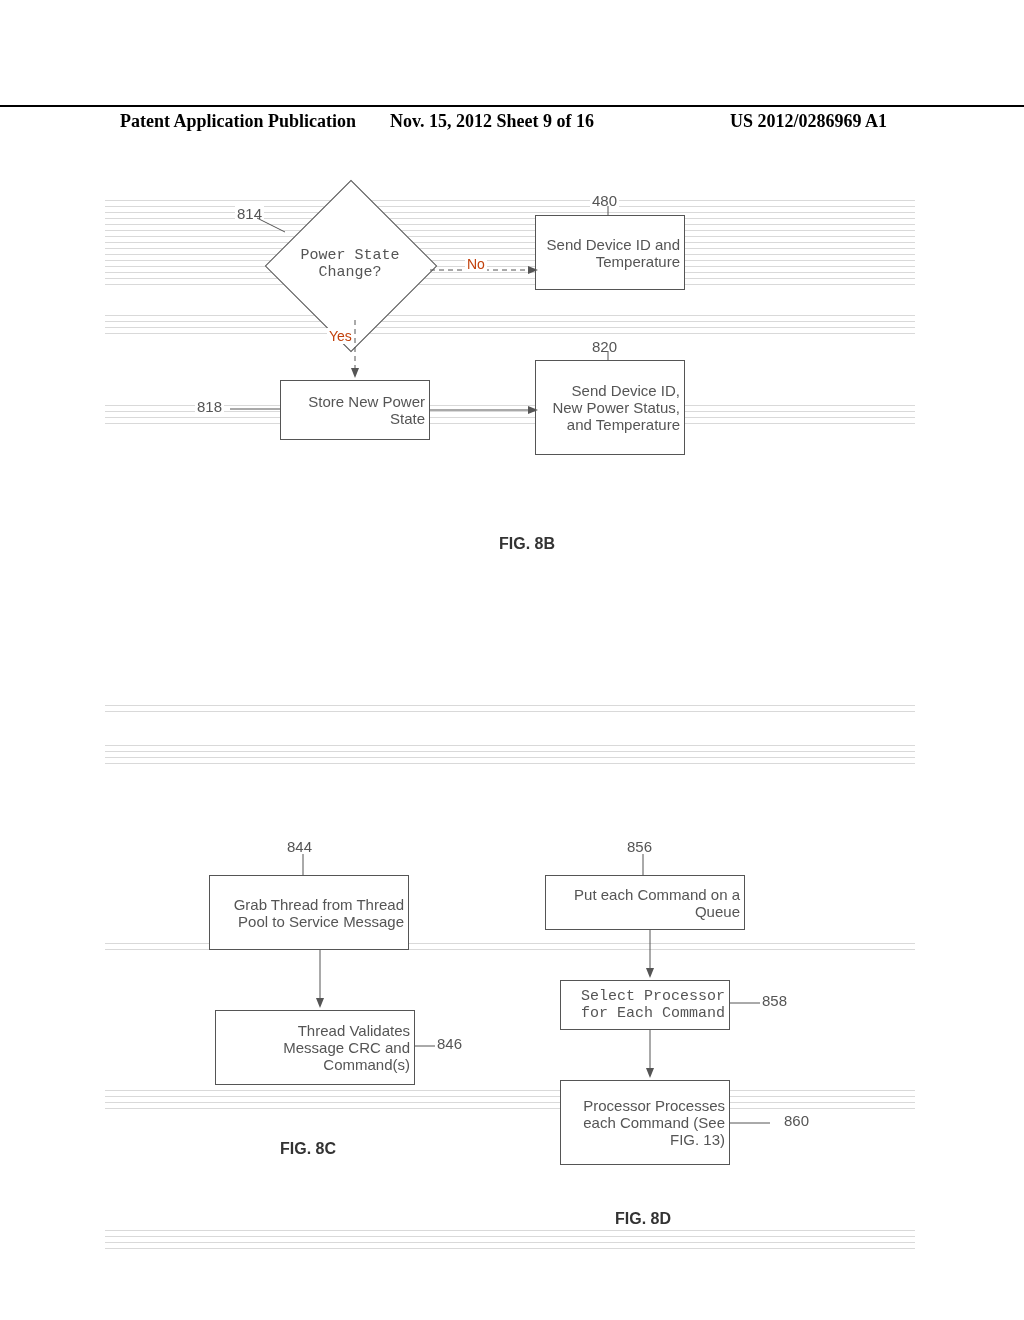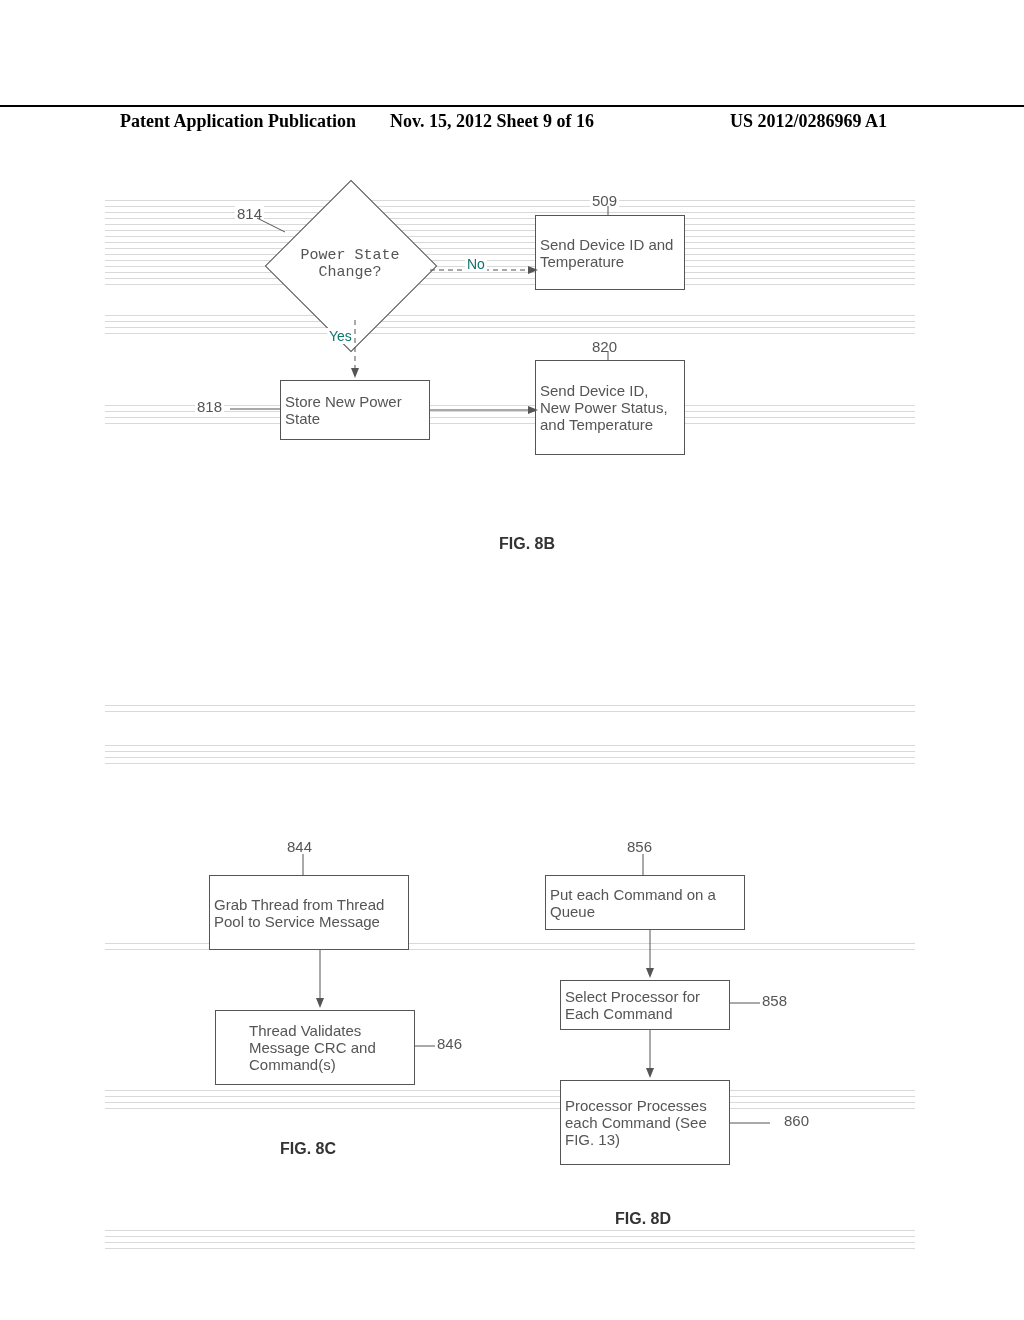--- a/index.html
+++ b/index.html
@@ -37,21 +37,21 @@
       rgba(0,0,0,0.15) 6px
     );
   }
   .box {
     position: absolute;
     background: #fff;
     border: 1px solid #555;
     font-family: Arial, sans-serif;
     font-size: 15px;
     color: #555;
-    text-align: left;
+    text-align: right;
     display: flex;
     align-items: center;
     justify-content: center;
     padding: 4px;
     box-sizing: border-box;
   }
   .diamond-wrap {
     position: absolute;
   }
   .diamond-shape {
@@ -85,21 +85,21 @@
     font-family: Arial, sans-serif;
     font-weight: bold;
     font-size: 16px;
     color: #333;
   }
   svg.connector { position: absolute; overflow: visible; }
   .yesno {
     position: absolute;
     font-family: Arial, sans-serif;
     font-size: 14px;
-    color: #0f766e;
+    color: #c2410c;
     background: #fff;
     padding: 0 2px;
   }
 </style>
 </head>
 <body>
 
 <div class="page-header">
   <span class="hdr-left">Patent Application Publication</span>
   <span class="hdr-mid">Nov. 15, 2012  Sheet 9 of 16</span>
@@ -118,21 +118,21 @@
 <div class="diamond-wrap" style="top:215px; left:270px; width:160px; height:120px;">
   <div class="diamond-shape"></div>
   <div class="diamond-text">Power State Change?</div>
 </div>
 <div class="label" style="top:205px; left:235px;">814</div>
 <svg class="connector" style="top:218px; left:257px;" width="30" height="20">
   <line x1="0" y1="0" x2="28" y2="14" stroke="#555" stroke-width="1"></line>
 </svg>
 
 <div class="box" style="top:215px; left:535px; width:150px; height:75px;">Send Device ID and Temperature</div>
-<div class="label" style="top:192px; left:590px;">509</div>
+<div class="label" style="top:192px; left:590px;">480</div>
 <svg class="connector" style="top:206px; left:605px;" width="6" height="10">
   <line x1="3" y1="0" x2="3" y2="10" stroke="#555" stroke-width="1"></line>
 </svg>
 
 <svg class="connector" style="top:265px; left:430px;" width="110" height="10">
   <line x1="0" y1="5" x2="98" y2="5" stroke="#555" stroke-width="1" stroke-dasharray="5,4"></line>
   <polygon points="98,1 108,5 98,9" fill="#555"></polygon>
 </svg>
 <div class="yesno" style="top:256px; left:465px;">No</div>
 
@@ -179,21 +179,21 @@
 </svg>
 
 <div class="figcap" style="top:1140px; left:280px;">FIG. 8C</div>
 
 <div class="box" style="top:875px; left:545px; width:200px; height:55px;">Put each Command on a Queue</div>
 <div class="label" style="top:838px; left:625px;text-align:right;">856</div>
 <svg class="connector" style="top:854px; left:640px;" width="6" height="22">
   <line x1="3" y1="0" x2="3" y2="22" stroke="#555" stroke-width="1"></line>
 </svg>
 
-<div class="box" style="top:980px; left:560px; width:170px; height:50px;">Select Processor for Each Command</div>
+<div class="box" style="top:980px; left:560px; width:170px; height:50px;font-family:Liberation Mono, monospace;">Select Processor for Each Command</div>
 <div class="label" style="top:992px; left:760px;">858</div>
 <svg class="connector" style="top:1000px; left:730px;" width="30" height="6">
   <line x1="0" y1="3" x2="30" y2="3" stroke="#555" stroke-width="1"></line>
 </svg>
 
 <div class="box" style="top:1080px; left:560px; width:170px; height:85px;">Processor Processes each Command (See FIG. 13)</div>
 <div class="label" style="top:1112px; left:782px;">860</div>
 <svg class="connector" style="top:1120px; left:730px;" width="40" height="6">
   <line x1="0" y1="3" x2="40" y2="3" stroke="#555" stroke-width="1"></line>
 </svg>

